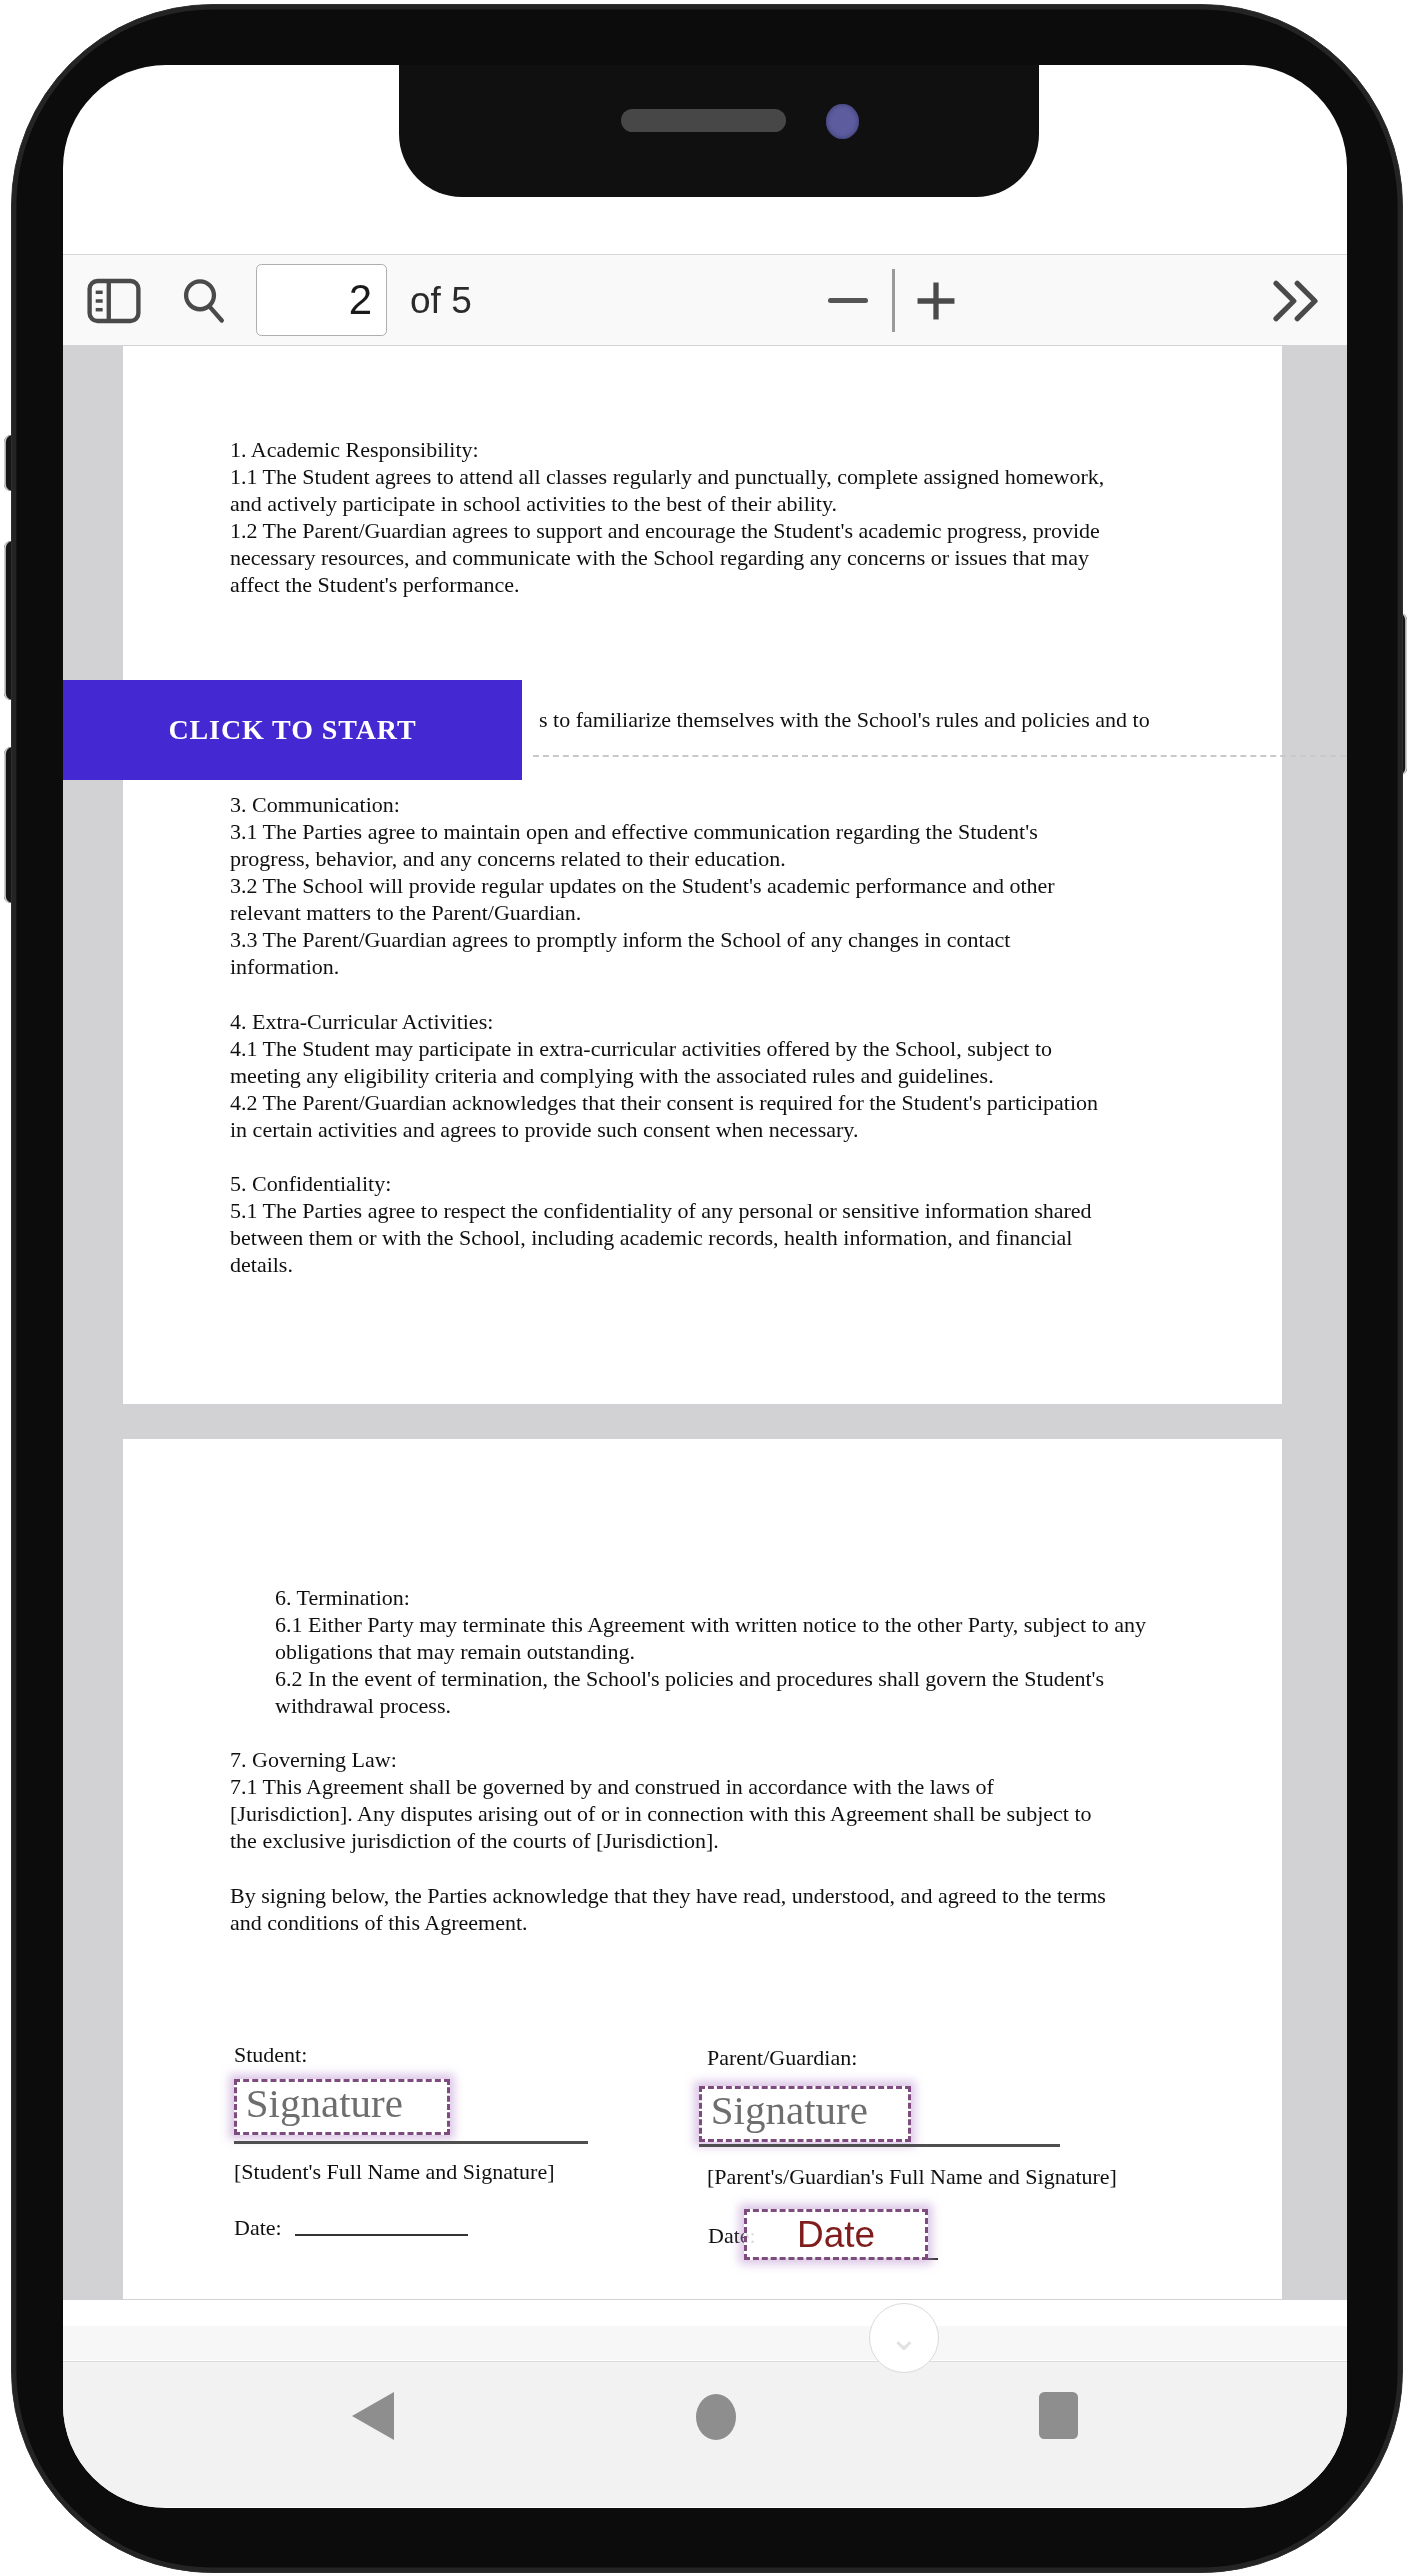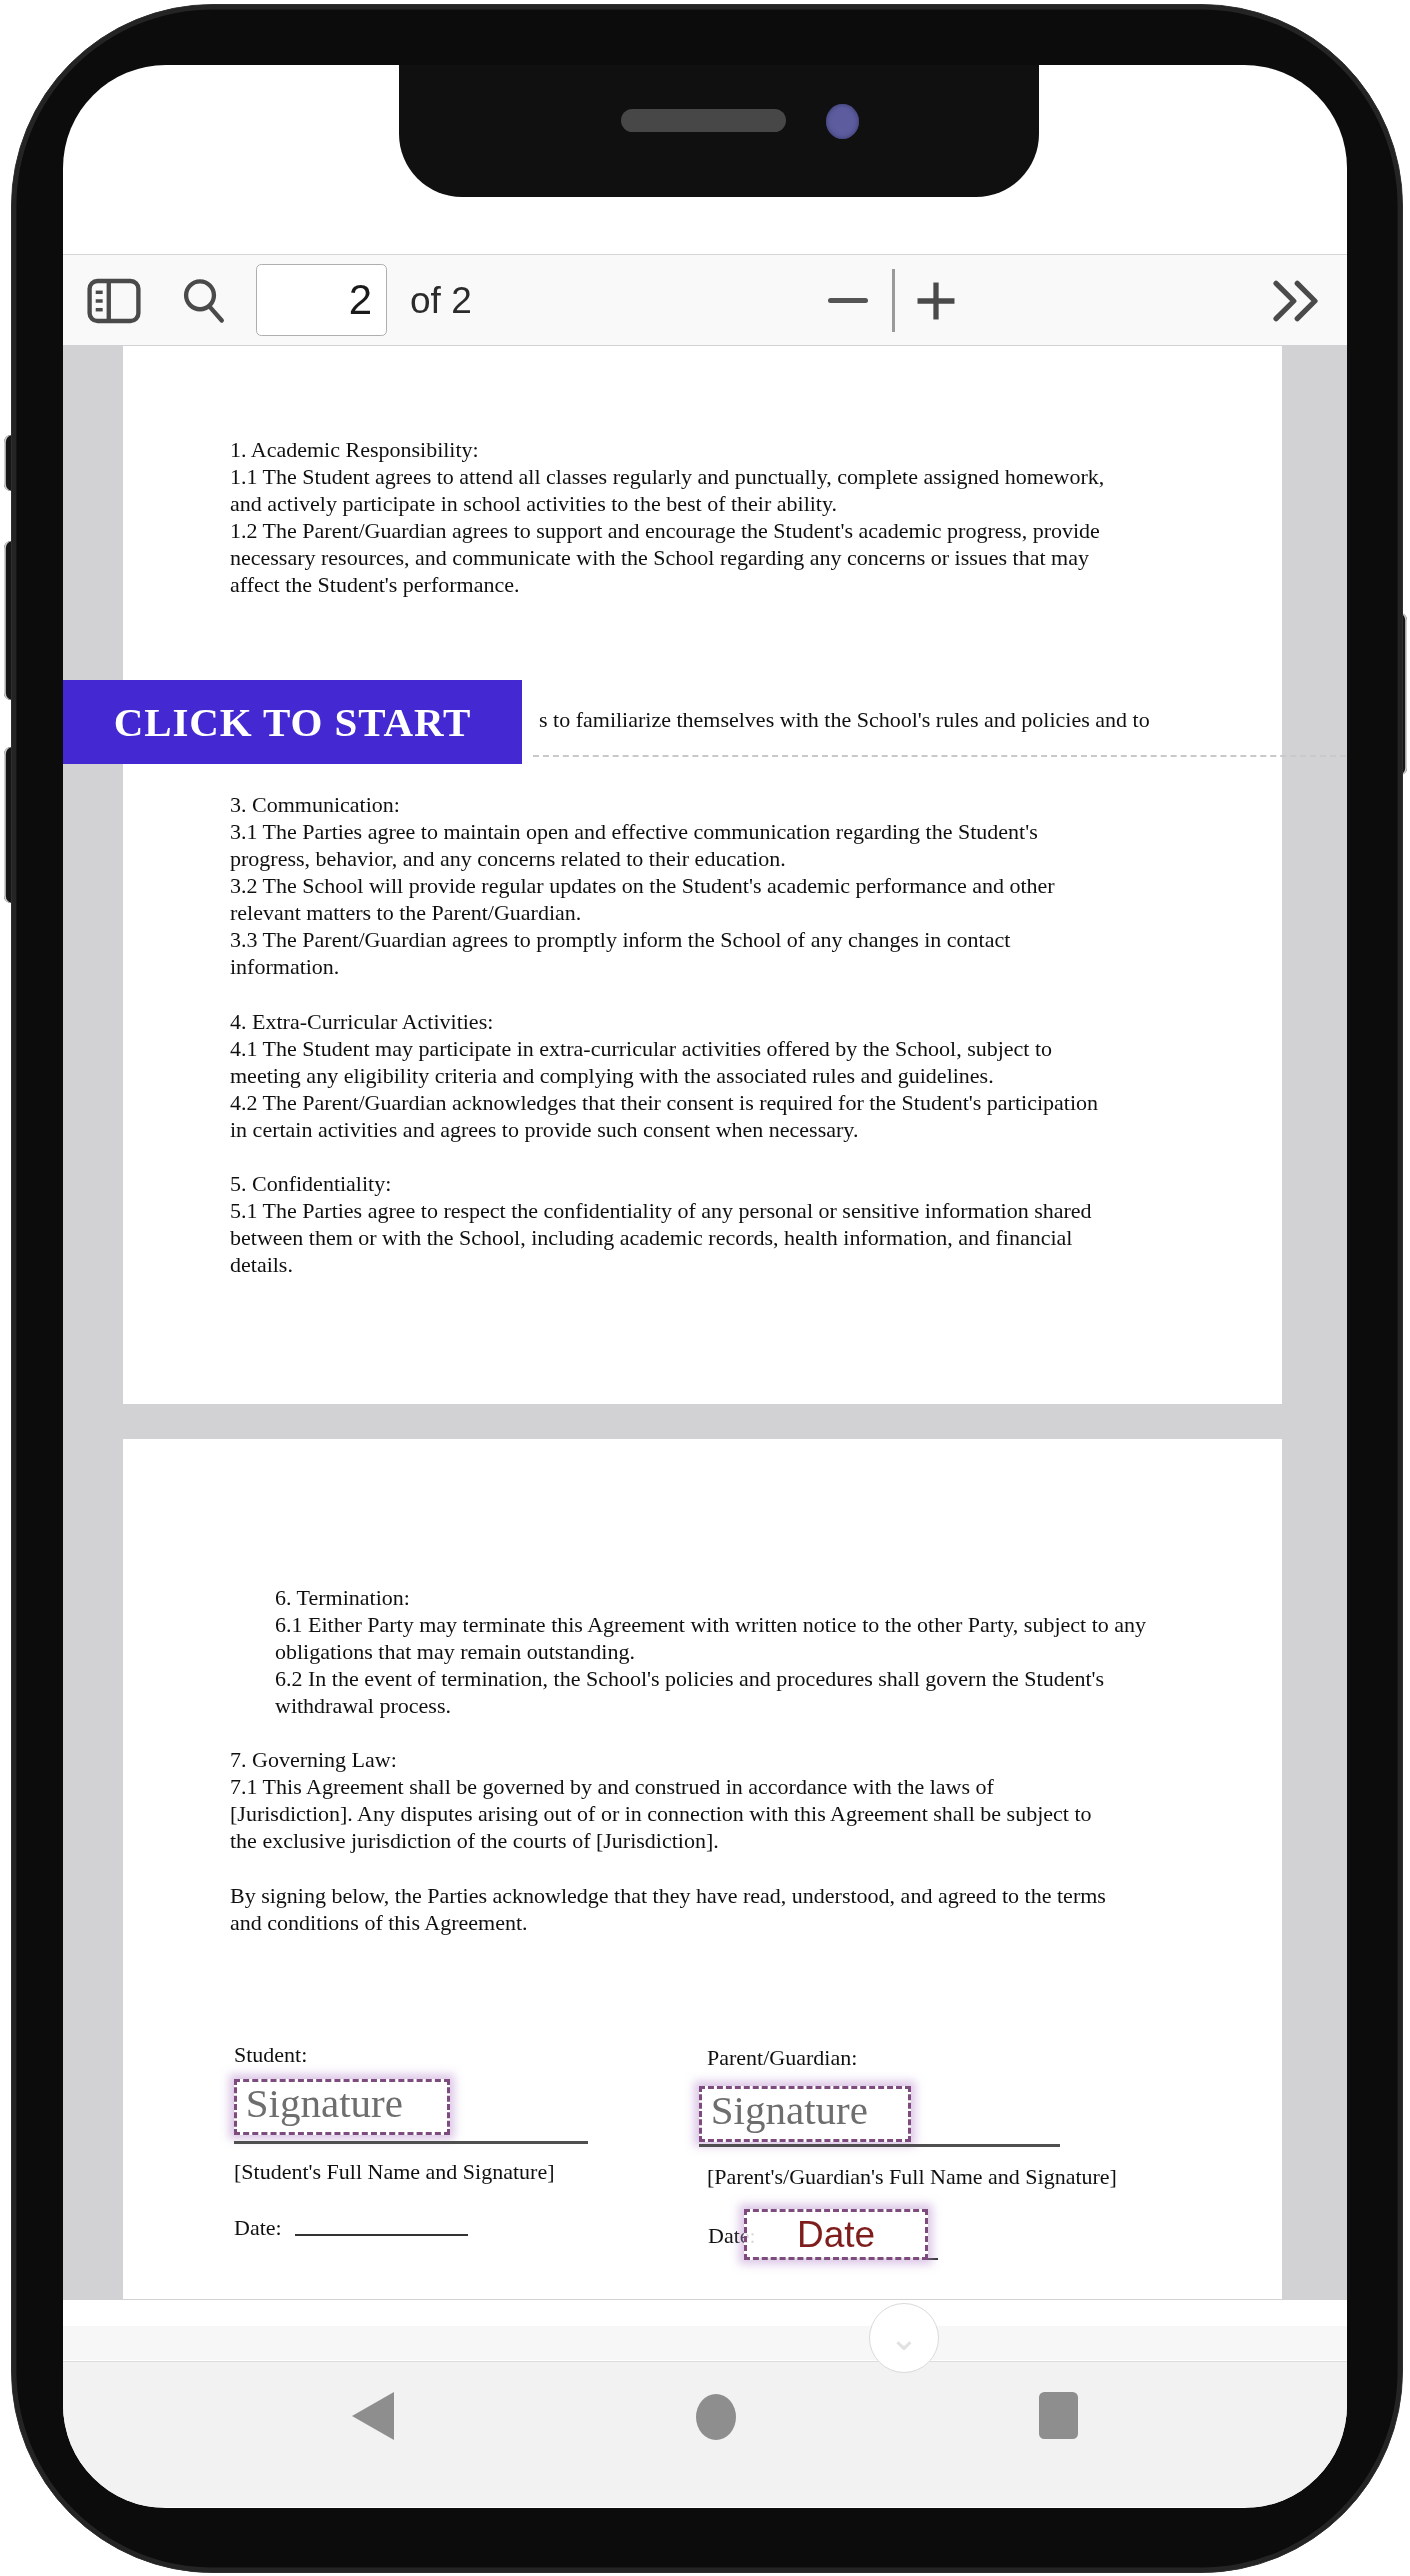--- a/index.html
+++ b/index.html
@@ -34,22 +34,22 @@
 
   
   .viewport{position:absolute;left:0;top:280px;width:1284px;height:1955px;background:#d2d2d4;}
   .page{position:absolute;left:60px;width:1159px;background:#ffffff;overflow:hidden;}
   .ptxt{position:absolute;left:107px;white-space:pre;font-family:"Liberation Serif",serif;
     font-size:22px;line-height:27px;color:#101010;}
   .dashed-sep{position:absolute;left:470px;top:410px;width:813px;height:0;
     border-top:2.6px dashed #c9c9c9;}
 
   
-  .start-btn{position:absolute;left:0;top:615px;width:459px;height:84px;background:#4428d2;
-    color:#ffffff;font-family:"Liberation Serif",serif;font-weight:bold;font-size:41px;
+  .start-btn{position:absolute;left:0;top:615px;width:459px;height:100px;background:#4428d2;
+    color:#ffffff;font-family:"Liberation Serif",serif;font-weight:bold;font-size:28px;
     display:flex;align-items:center;justify-content:center;letter-spacing:0.9px;cursor:pointer;}
 
   
   .sig-field{position:absolute;border:3.5px dashed #7d4b7d;background:rgba(255,255,255,0.85);
     box-shadow:0 0 8.8px 5.3px rgba(190,150,210,0.55);box-sizing:border-box;}
   .sig-text{position:absolute;left:8.8px;top:-3.5px;font-family:"Liberation Serif",serif;
     font-size:41px;color:#6e6e6e;white-space:nowrap;}
   .date-text{width:100%;text-align:center;font-size:37px;color:#7f1d1d;
     font-family:"Liberation Sans",sans-serif;margin-top:1.8px;}
   .sig-line{position:absolute;height:2.6px;background:#4f4f4f;}
@@ -94,21 +94,21 @@
         <line x1="10" y1="36" x2="18" y2="36" stroke="#4a4a4a" stroke-width="4"></line>
       </svg>
     </div>
     <div class="tb-icon" style="left:112px;width:56px;">
       <svg width="47" height="49" viewBox="0 0 54 56">
         <circle cx="23" cy="22" r="16" fill="none" stroke="#4a4a4a" stroke-width="5"></circle>
         <line x1="34" y1="35" x2="48" y2="51" stroke="#4a4a4a" stroke-width="5" stroke-linecap="round"></line>
       </svg>
     </div>
     <input class="page-input" value="2" style="">
-    <div class="of-label">of 2</div>
+    <div class="of-label">of 5</div>
     <div class="tb-icon" style="left:762px;width:46px;">
       <div class="hbar" style="width:40px;"></div>
     </div>
     <div class="tb-divider"></div>
     <div class="tb-icon" style="left:848px;width:49px;">
       <svg width="44" height="44" viewBox="0 0 50 50">
         <line x1="4" y1="25" x2="46" y2="25" stroke="#4a4a4a" stroke-width="6"></line>
         <line x1="25" y1="4" x2="25" y2="46" stroke="#4a4a4a" stroke-width="6"></line>
       </svg>
     </div>

